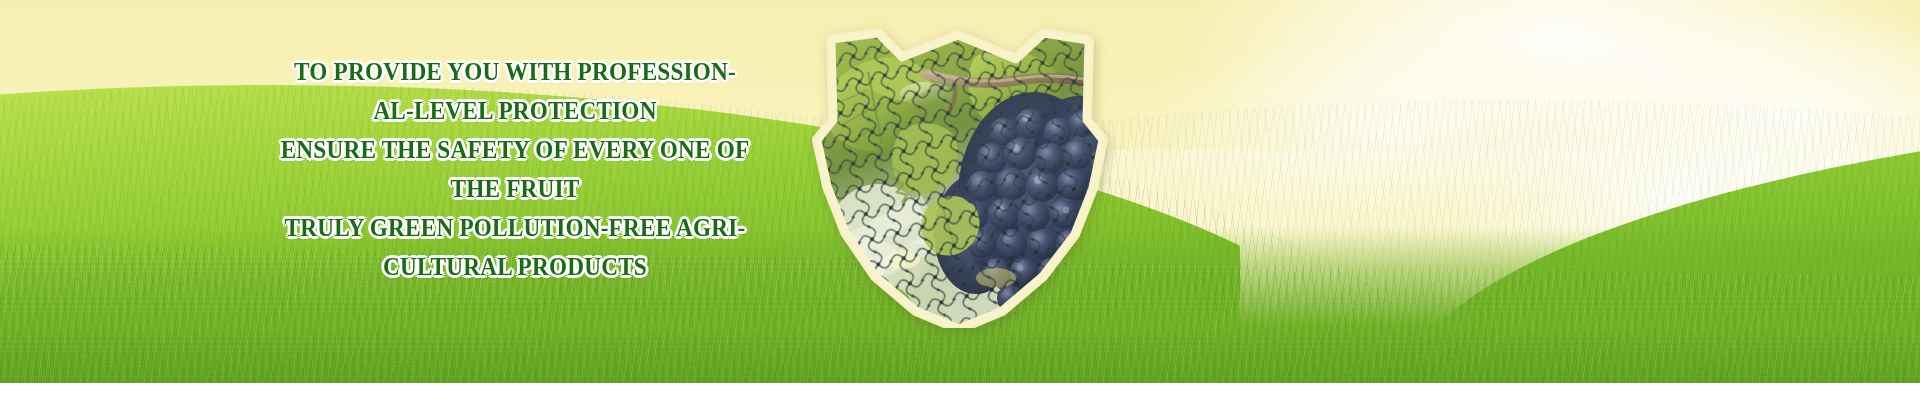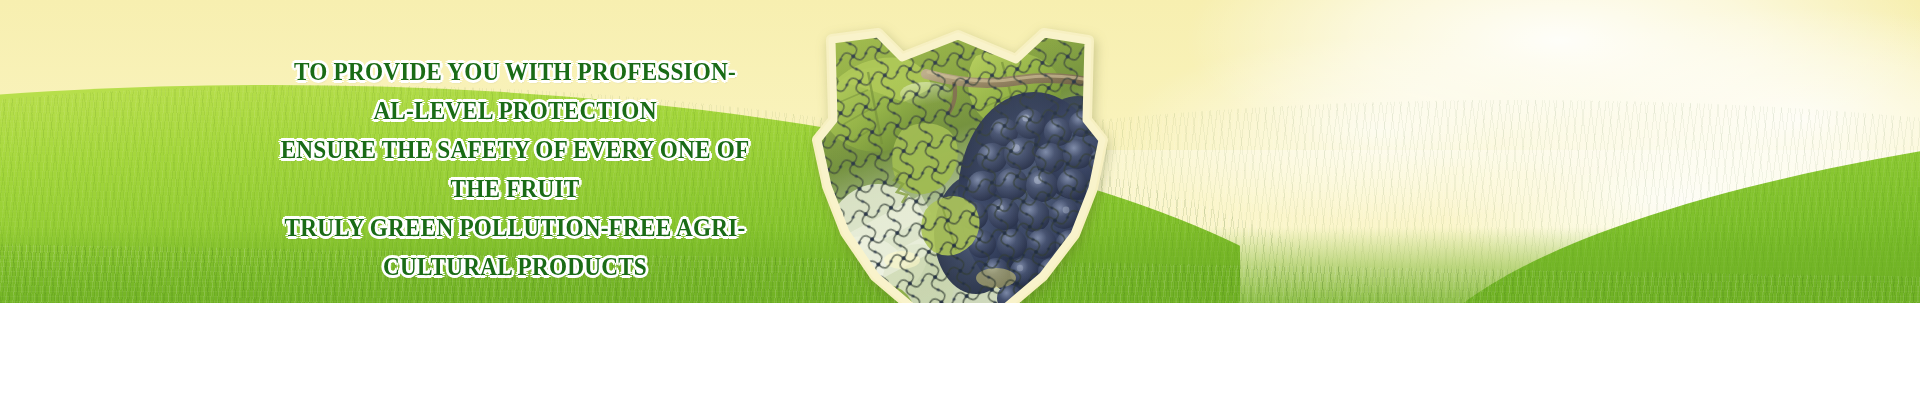--- a/index.html
+++ b/index.html
@@ -8,21 +8,21 @@
     padding: 0;
     background: #ffffff;
   }
   body {
     font-family: "Liberation Serif", "DejaVu Serif", serif;
   }
 
   .banner {
     position: relative;
     width: 1920px;
-    height: 303px;
+    height: 383px;
     overflow: hidden;
     background: #bef264;
   }
 
   
   .sky {
     position: absolute;
     left: 0; top: 0;
     width: 1920px;
     height: 407px;

